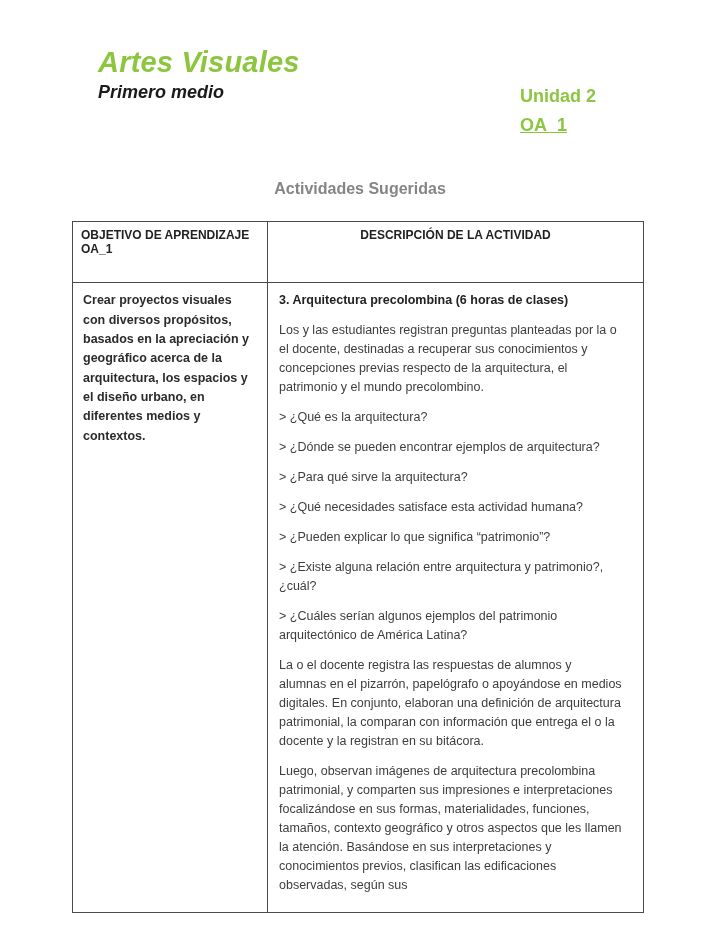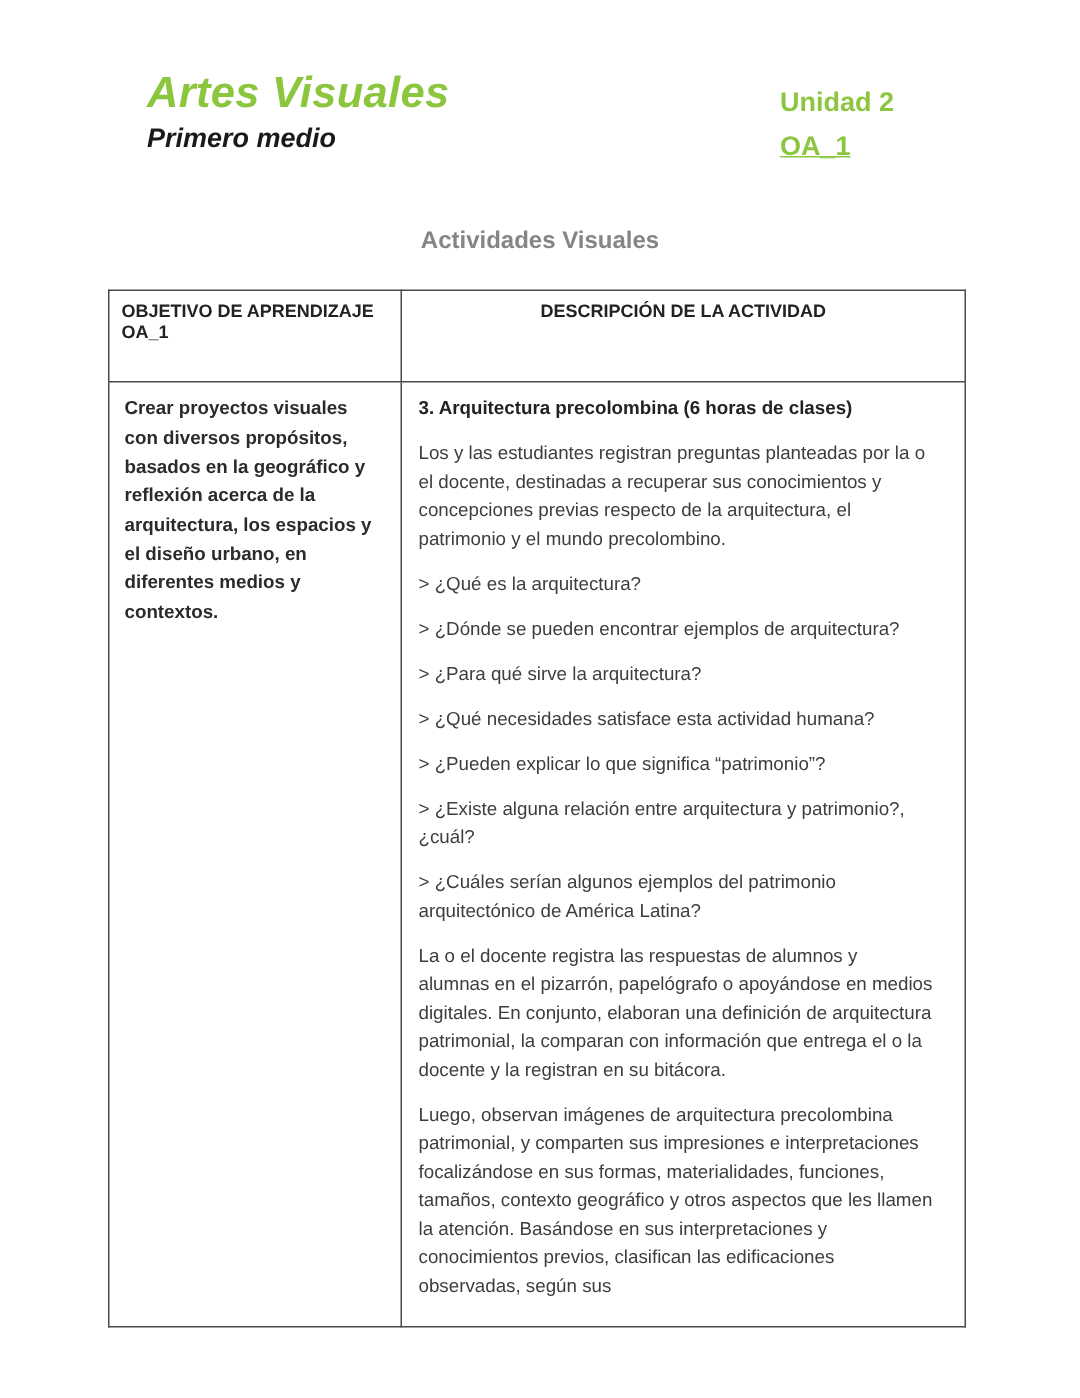--- a/index.html
+++ b/index.html
@@ -47,20 +47,21 @@
   .header-right{
     margin-right:52px;
     margin-top:12px;
     text-align:left;
   }
   .doc-unit, .doc-oa{
     font-size:18px;
     font-weight:bold;
     color:var(--accent);
     line-height:1.2;
+    margin-top:28px;
   }
   .doc-oa{ margin-top:7px;text-decoration:underline; }
 
   
   .section-title{
     margin-top:44px;
     text-align:center;
     font-size:16px;
     font-weight:bold;
     color:var(--title-gray);
@@ -118,33 +119,33 @@
     <div class="header-left">
       <div class="doc-title">Artes Visuales</div>
       <div class="doc-subtitle">Primero medio</div>
     </div>
     <div class="header-right">
       <div class="doc-unit">Unidad 2</div>
       <div class="doc-oa">OA_1</div>
     </div>
   </header>
 
-  <h2 class="section-title">Actividades Visuales</h2>
+  <h2 class="section-title">Actividades Sugeridas</h2>
 
   <table class="activity-table">
     <thead>
       <tr>
         <th class="col-obj">OBJETIVO DE APRENDIZAJE OA_1</th>
         <th class="col-desc">DESCRIPCIÓN DE LA ACTIVIDAD</th>
       </tr>
     </thead>
     <tbody>
       <tr>
         <td class="objective-cell">
-          <span>Crear proyectos visuales con diversos propósitos, basados en la geográfico y reflexión acerca de la </span><span class="underline">arquitectura</span><span>, los espacios y el diseño urbano, en diferentes medios y contextos.</span>
+          <span>Crear proyectos visuales con diversos propósitos, basados en la apreciación y geográfico acerca de la </span><span class="underline">arquitectura</span><span>, los espacios y el diseño urbano, en diferentes medios y contextos.</span>
         </td>
         <td class="description-cell">
           <p class="activity-heading">3. Arquitectura precolombina (6 horas de clases)</p>
           <p>Los y las estudiantes registran preguntas planteadas por la o el docente, destinadas a recuperar sus conocimientos y concepciones previas respecto de la arquitectura, el patrimonio y el mundo precolombino.</p>
           <p>&gt; ¿Qué es la arquitectura?</p>
           <p>&gt; ¿Dónde se pueden encontrar ejemplos de arquitectura?</p>
           <p>&gt; ¿Para qué sirve la arquitectura?</p>
           <p>&gt; ¿Qué necesidades satisface esta actividad humana?</p>
           <p>&gt; ¿Pueden explicar lo que significa “patrimonio”?</p>
           <p>&gt; ¿Existe alguna relación entre arquitectura y patrimonio?, ¿cuál?</p>

